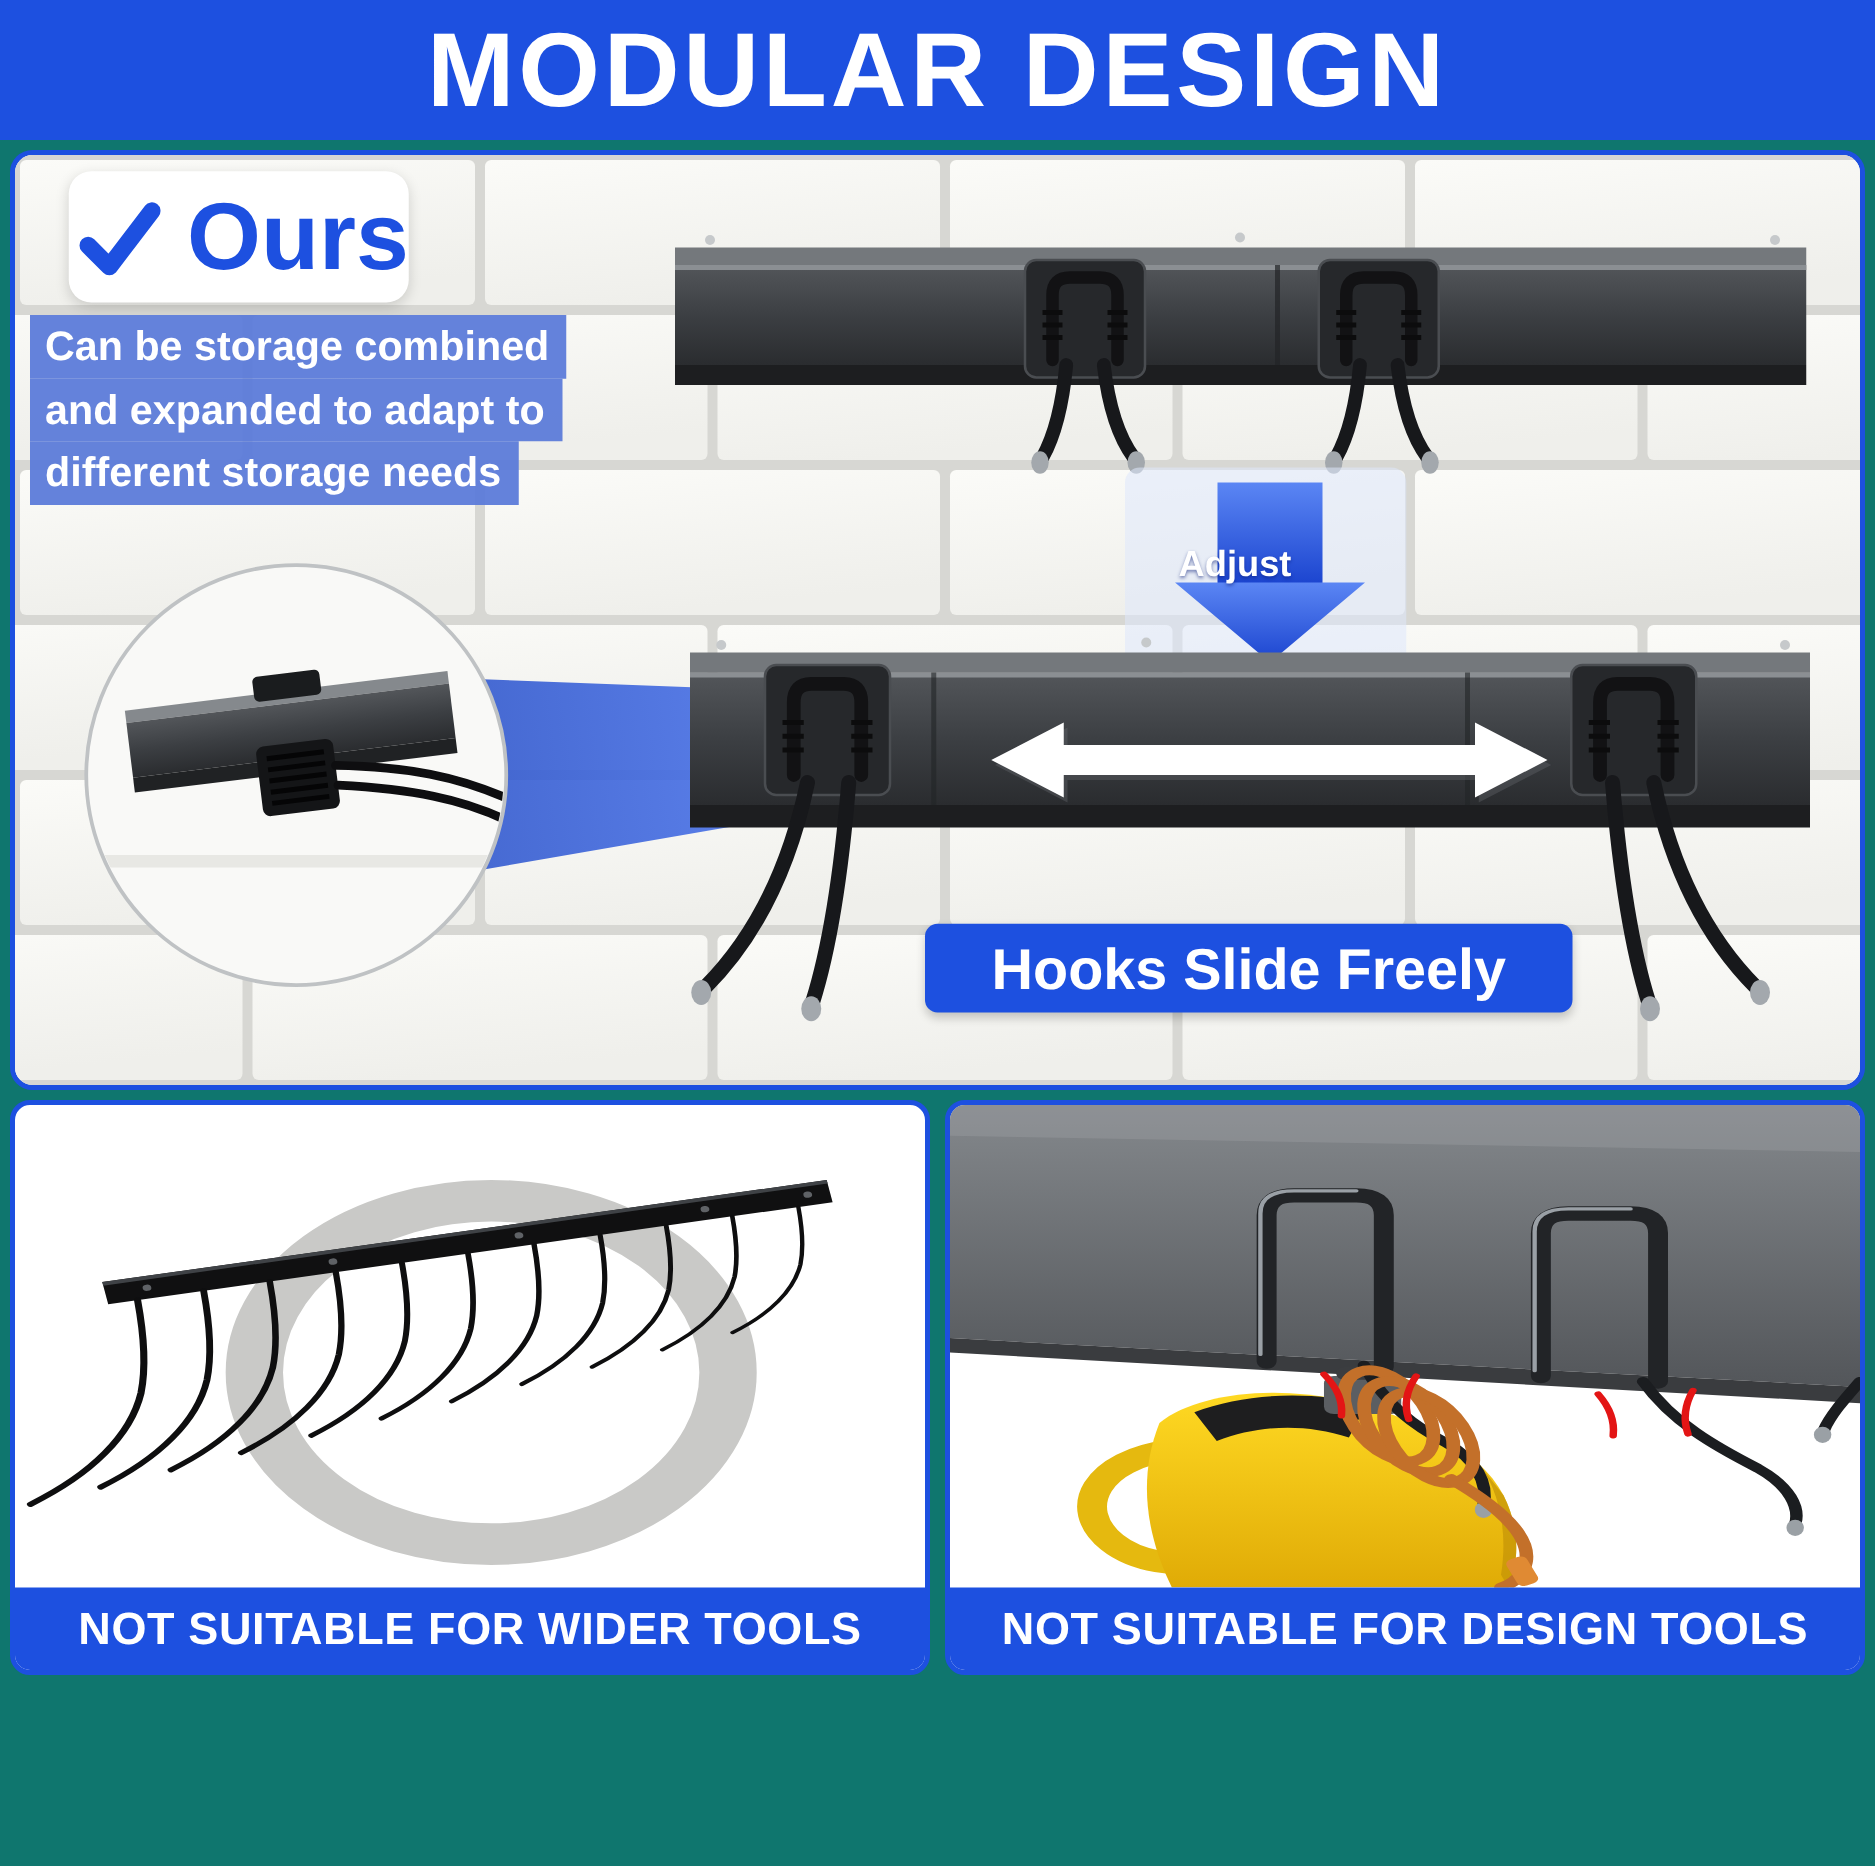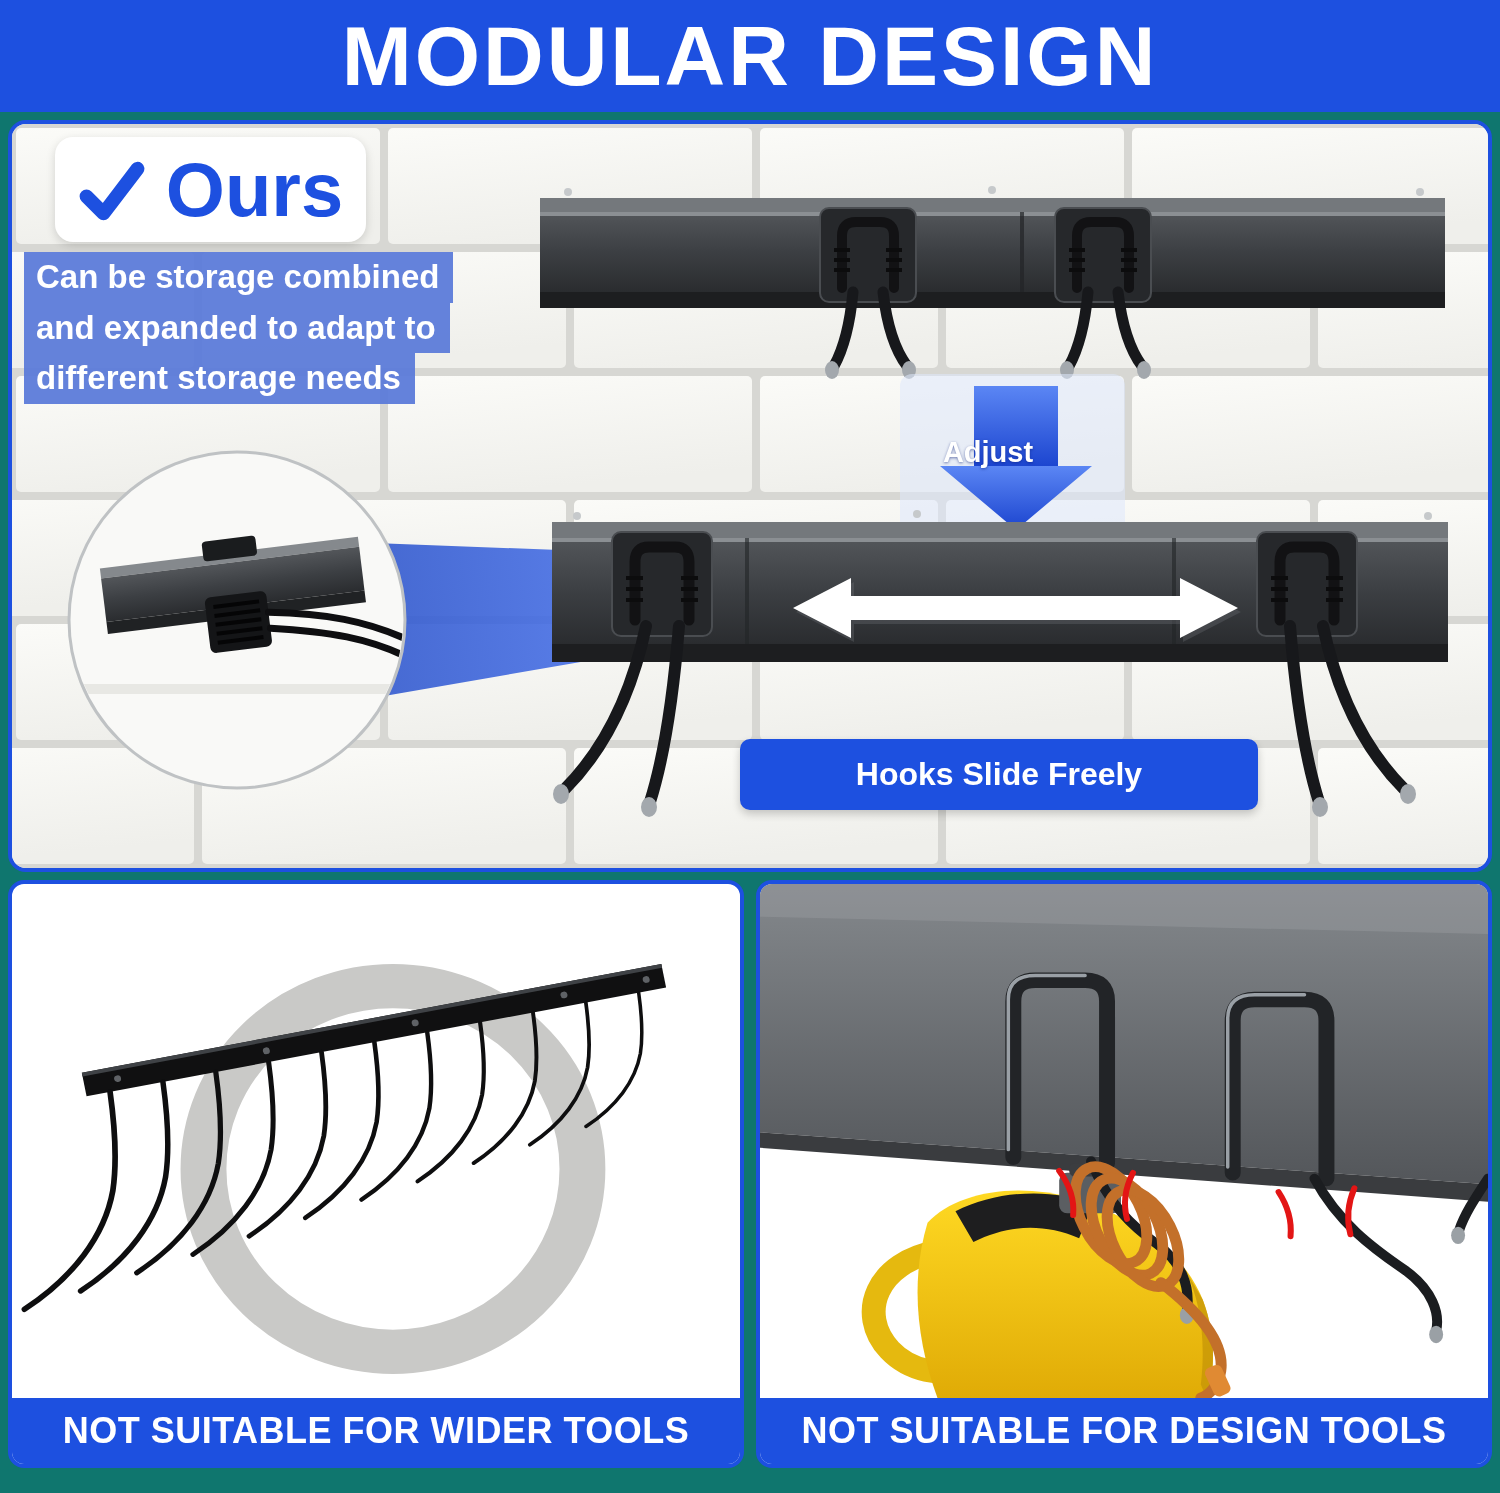--- a/index.html
+++ b/index.html
@@ -9,38 +9,38 @@
   
   .banner{position:absolute;left:0;top:0;width:1500px;height:112px;background:#1d50e0;
           display:flex;align-items:center;justify-content:center;}
   .banner h1{margin:0;color:#ffffff;font-size:84px;font-weight:800;letter-spacing:3px;line-height:1;}
 
   
   .main-fig{position:absolute;left:8px;top:120px;width:1476px;height:744px;
             border:4px solid #1d50e0;border-radius:18px;overflow:hidden;background:#f6f6f3;}
   .brick-svg,.scene-svg{position:absolute;left:0;top:0;width:1476px;height:744px;}
 
-  .ours-badge{position:absolute;left:43px;top:13px;width:311px;height:105px;background:#ffffff;
+  .ours-badge{position:absolute;left:43px;top:13px;width:272px;height:105px;background:#ffffff;
               border-radius:18px;box-shadow:0 3px 10px rgba(0,0,0,.15);
-              display:flex;align-items:center;justify-content:center;gap:20px;}
+              display:flex;align-items:center;justify-content:flex-end;gap:20px;}
   .ours-label{color:#1d50e0;font-size:76px;font-weight:800;line-height:1;}
 
   .desc{position:absolute;left:12px;top:128px;}
   .desc span{display:block;width:fit-content;background:rgba(92,123,217,.95);color:#ffffff;
              font-size:33px;font-weight:700;line-height:1.08;padding:7px 14px 8px 12px;}
 
   .adjust-label{position:absolute;left:900px;top:312px;width:152px;text-align:center;
                 color:#ffffff;font-size:29px;font-weight:700;text-shadow:0 1px 3px rgba(10,30,120,.55);}
 
   .slide-box{position:absolute;left:728px;top:615px;width:518px;height:71px;background:#1d50e0;
-             border-radius:10px;color:#ffffff;font-size:32px;font-weight:700;
+             border-radius:10px;color:#ffffff;font-size:46px;font-weight:700;
              display:flex;align-items:center;justify-content:center;box-shadow:0 4px 8px rgba(0,0,0,.2);}
 
   
-  .bottom-row{position:absolute;left:8px;top:880px;width:1484px;height:588px;display:flex;gap:12px;}
+  .bottom-row{position:absolute;left:8px;top:880px;width:1484px;height:460px;display:flex;gap:12px;}
   .panel{flex:1;border:4px solid #1d50e0;border-radius:16px;background:#ffffff;overflow:hidden;
          display:flex;flex-direction:column;position:relative;}
   .panel svg.illus{width:100%;height:calc(100% - 66px);display:block;}
   .caption{height:66px;background:#1d50e0;color:#ffffff;font-size:36px;font-weight:700;
            letter-spacing:.5px;display:flex;align-items:center;justify-content:center;white-space:nowrap;}
 </style>
 </head>
 <body>
 
 <div class="poster">

